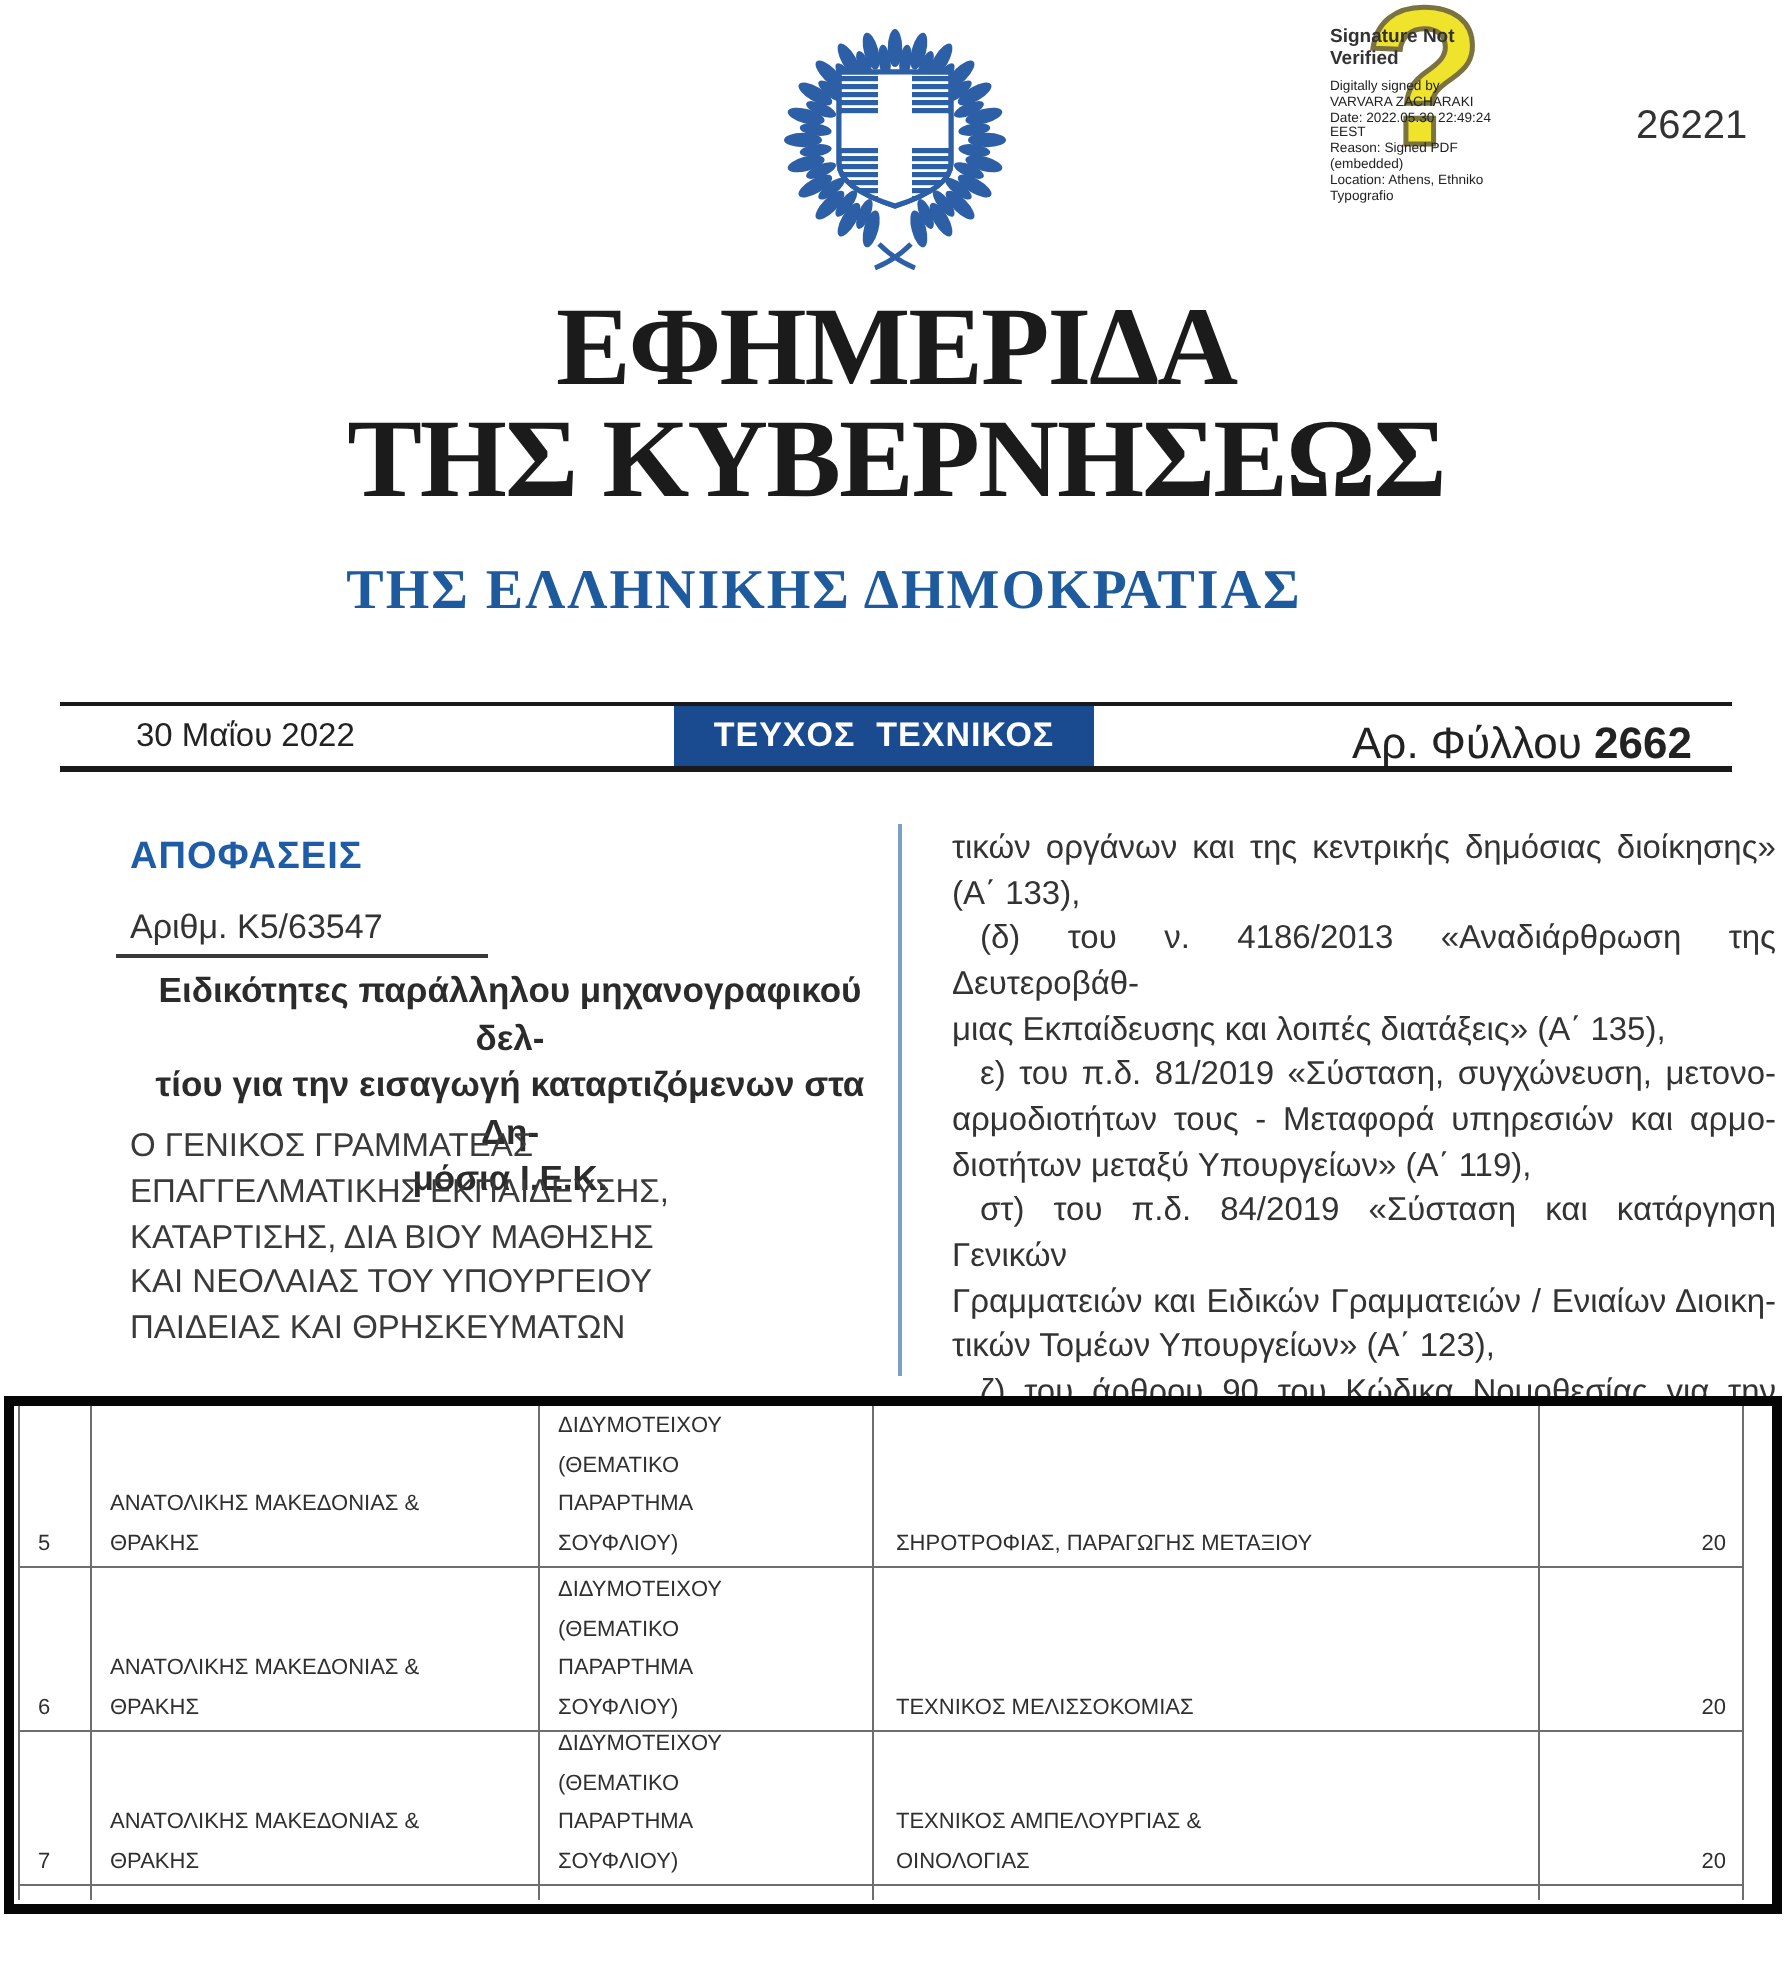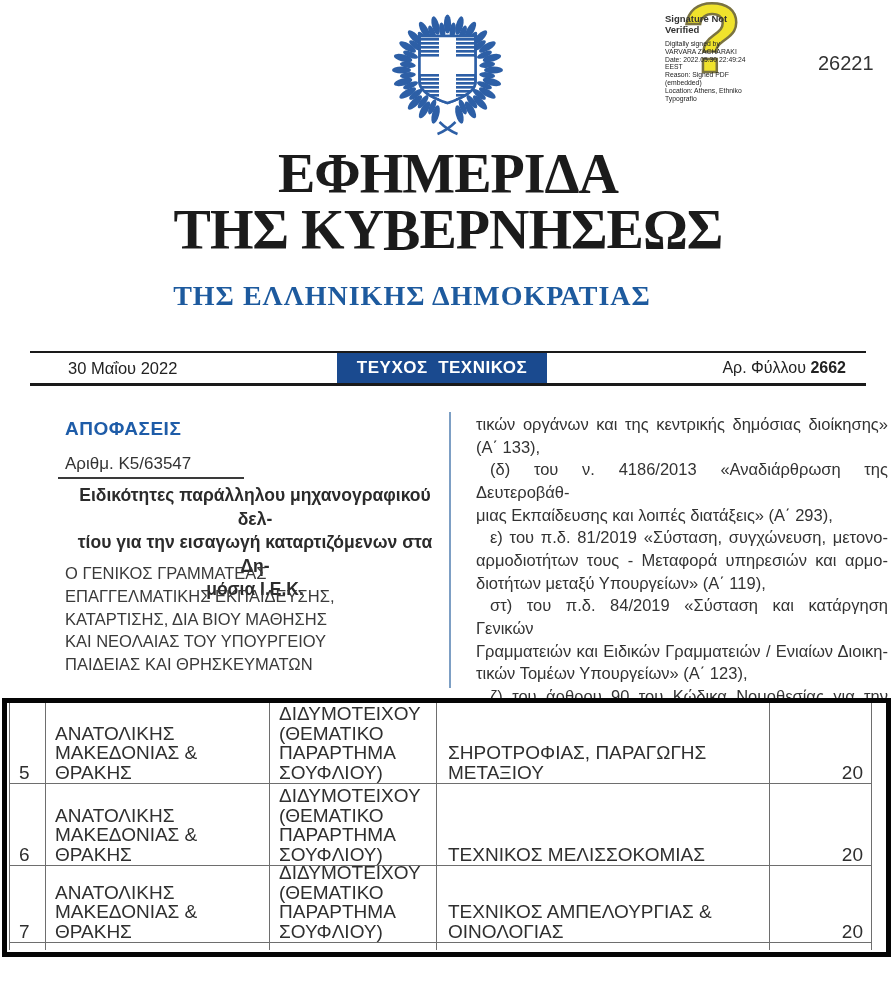--- a/index.html
+++ b/index.html
@@ -31,21 +31,21 @@
         color:var(--brand-blue);font-size:28px;letter-spacing:1px;}
 
   
   .hrule{left:30px;width:836px;background:#1a1a1a;}
   #rule-top{top:351px;height:2px;}
   #rule-bottom{top:383px;height:3px;}
   #hdr-date{left:68px;top:359px;font-size:16.5px;color:#222;}
   #hdr-box{left:337px;top:353px;width:210px;height:30px;background:var(--box-blue);
         color:#fff;display:flex;align-items:center;justify-content:center;
         font-size:17px;font-weight:bold;white-space:pre;letter-spacing:.5px;}
-  #hdr-sheet{left:540px;top:359px;width:306px;text-align:right;font-size:16px;color:#222;}
+  #hdr-sheet{left:540px;top:359px;width:306px;text-align:right;font-size:22px;color:#222;}
   #hdr-sheet b{font-weight:bold;}
 
   
   #col-divider{left:449px;top:412px;width:2px;height:276px;background:#7d9fc4;}
   #sec-heading{left:65px;top:418px;font-size:19px;font-weight:bold;color:var(--heading-blue);
         letter-spacing:.5px;}
   #dec-number{left:65px;top:454px;font-size:17px;color:#333;}
   #dec-underline{left:58px;top:477px;width:186px;height:2px;background:#3a3a3a;}
   #dec-title{left:65px;top:484px;width:380px;font-size:17.5px;font-weight:bold;
         color:#2b2b2b;line-height:23.5px;text-align:center;}
@@ -57,21 +57,21 @@
   #legal .j{text-align:justify;text-align-last:justify;}
   #legal .ind{text-indent:14px;}
 
   
   #tbl-frame{left:2px;top:698px;width:889px;height:259px;border:5px solid #050505;
         box-sizing:border-box;background:#fff;}
   #tbl{position:absolute;left:2px;top:0px;width:863px;}
   .trow{position:relative;width:863px;border-bottom:1.5px solid #6e6e6e;box-sizing:border-box;}
   .trow .cell{position:absolute;top:0;height:100%;box-sizing:border-box;
         border-right:1.5px solid #6e6e6e;display:flex;align-items:flex-end;
-        font-size:19px;color:#2f2f2f;line-height:19.5px;padding-bottom:1px;}
+        font-size:11px;color:#2f2f2f;line-height:19.5px;padding-bottom:1px;}
   .c-num{left:0;width:37px;border-left:1.5px solid #6e6e6e;padding-left:9px;}
   .c-region{left:37px;width:224px;padding-left:9px;}
   .c-structure{left:261px;width:167px;padding-left:9px;}
   .c-spec{left:428px;width:333px;padding-left:11px;}
   .c-seats{left:761px;width:102px;justify-content:flex-end;padding-right:8px;}
   .trow-pad{position:relative;width:863px;height:7px;}
   .trow-pad .pcell{position:absolute;top:0;height:100%;box-sizing:border-box;
         border-right:1.5px solid #6e6e6e;}
 </style>
 </head>
@@ -191,21 +191,21 @@
 ΚΑΤΑΡΤΙΣΗΣ, ΔΙΑ ΒΙΟΥ ΜΑΘΗΣΗΣ
 ΚΑΙ ΝΕΟΛΑΙΑΣ ΤΟΥ ΥΠΟΥΡΓΕΙΟΥ
 ΠΑΙΔΕΙΑΣ ΚΑΙ ΘΡΗΣΚΕΥΜΑΤΩΝ</div>
 
   <div class="abs" id="col-divider"></div>
 
   <div class="abs" id="legal">
     <div class="line j">τικών οργάνων και της κεντρικής δημόσιας διοίκησης»</div>
     <div class="line">(Α΄ 133),</div>
     <div class="line j ind">(δ) του ν. 4186/2013 «Αναδιάρθρωση της Δευτεροβάθ-</div>
-    <div class="line">μιας Εκπαίδευσης και λοιπές διατάξεις» (Α΄ 293),</div>
+    <div class="line">μιας Εκπαίδευσης και λοιπές διατάξεις» (Α΄ 135),</div>
     <div class="line j ind">ε) του π.δ. 81/2019 «Σύσταση, συγχώνευση, μετονο-</div>
     <div class="line j">αρμοδιοτήτων τους - Μεταφορά υπηρεσιών και αρμο-</div>
     <div class="line">διοτήτων μεταξύ Υπουργείων» (Α΄ 119),</div>
     <div class="line j ind">στ) του π.δ. 84/2019 «Σύσταση και κατάργηση Γενικών</div>
     <div class="line j">Γραμματειών και Ειδικών Γραμματειών / Ενιαίων Διοικη-</div>
     <div class="line">τικών Τομέων Υπουργείων» (Α΄ 123),</div>
     <div class="line j ind">ζ) του άρθρου 90 του Κώδικα Νομοθεσίας για την</div>
   </div>
 
   <div class="abs" id="tbl-frame">

